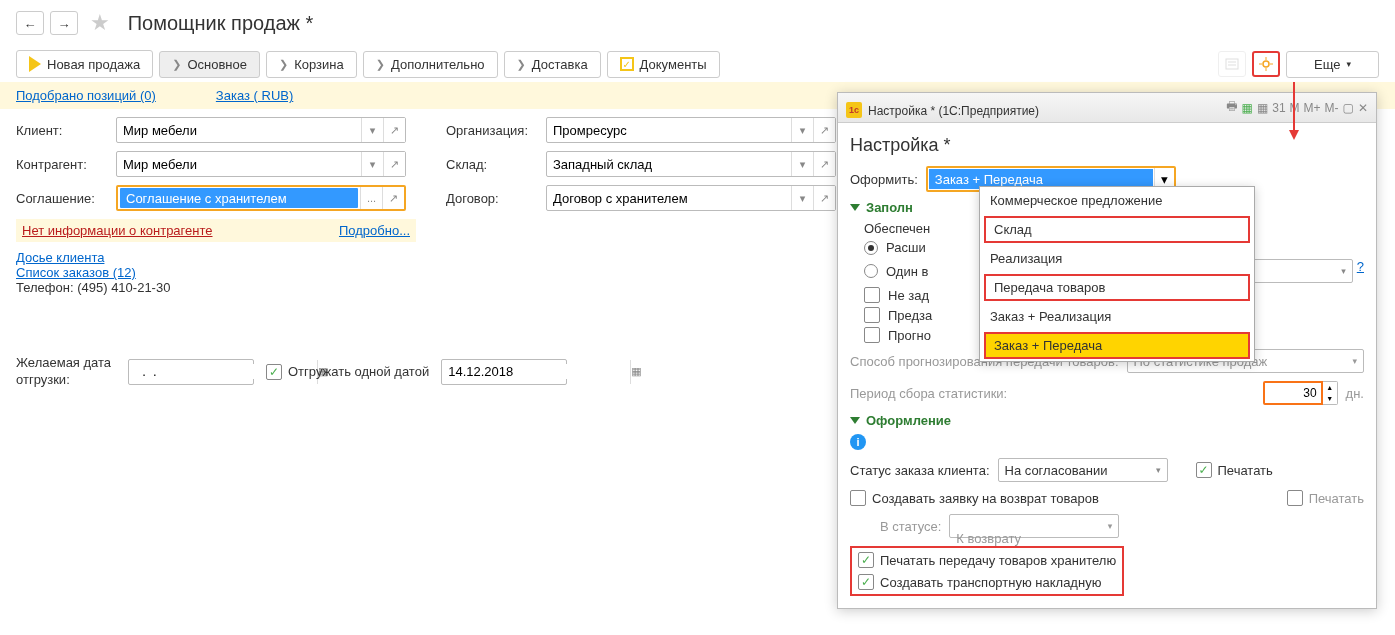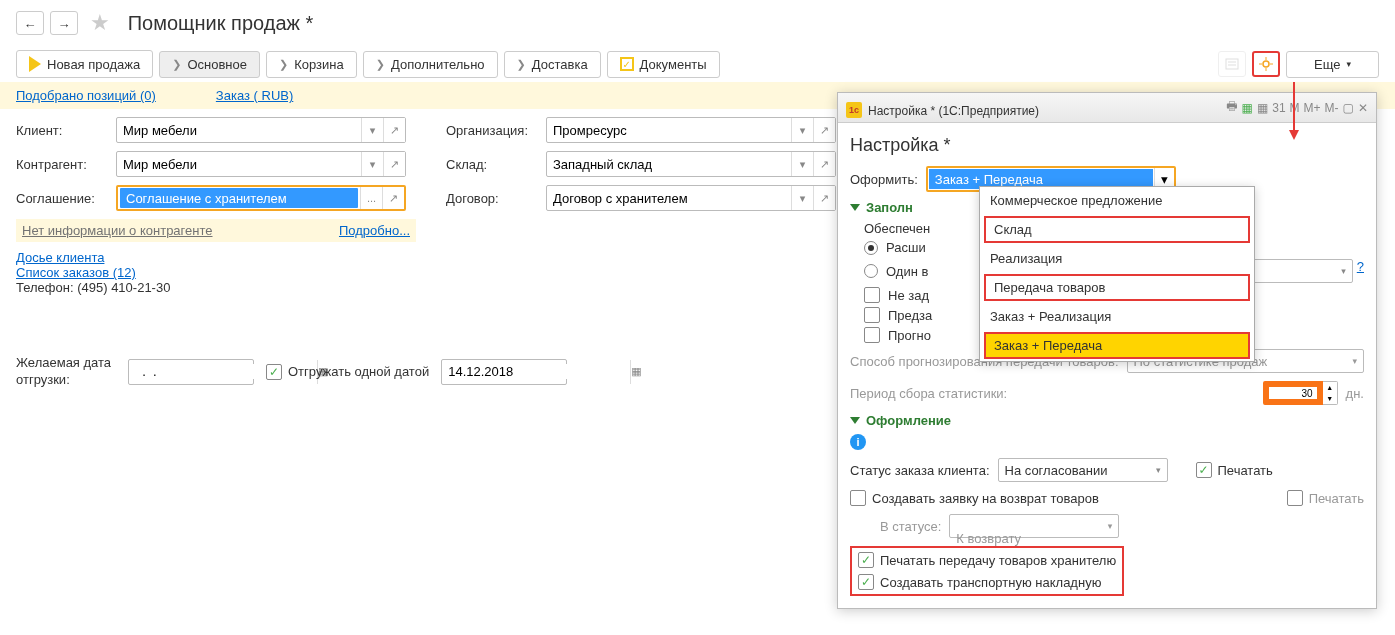--- a/index.html
+++ b/index.html
@@ -179,21 +179,21 @@
   .warning-row {
     display: flex;
     background: #fff8dc;
     padding: 4px 6px;
     width: 400px;
     align-items: center;
     justify-content: space-between;
     margin-bottom: 6px;
   }
   .warn-text {
-    color: #737373;
+    color: #b91c1c;
     text-decoration: underline;
   }
 
   .links-block { margin-top: 8px; }
   .links-block div, .links-block span { font-size: 13px; }
 
   
   .date-row {
     display: flex;
     align-items: center;
@@ -379,27 +379,27 @@
     border-radius: 2px;
     height: 24px;
     padding: 0 6px;
     display: flex;
     align-items: center;
     gap: 4px;
     background: #fff;
   }
 
   .small-input {
-    border: 6px solid #f97316;
+    border: 2px solid #f97316;
     border-radius: 2px;
     width: 60px;
     height: 24px;
     text-align: right;
     padding: 0 4px;
-    font-size: 10px;
+    font-size: 12px;
   }
   
   .spinner { display: flex; align-items: center; }
   .spinner-btns { 
     display: flex;
     flex-direction: column;
     border: 1px solid #bbb;
     border-left: none;
     border-radius: 0 2px 2px 0;
     height: 24px;

